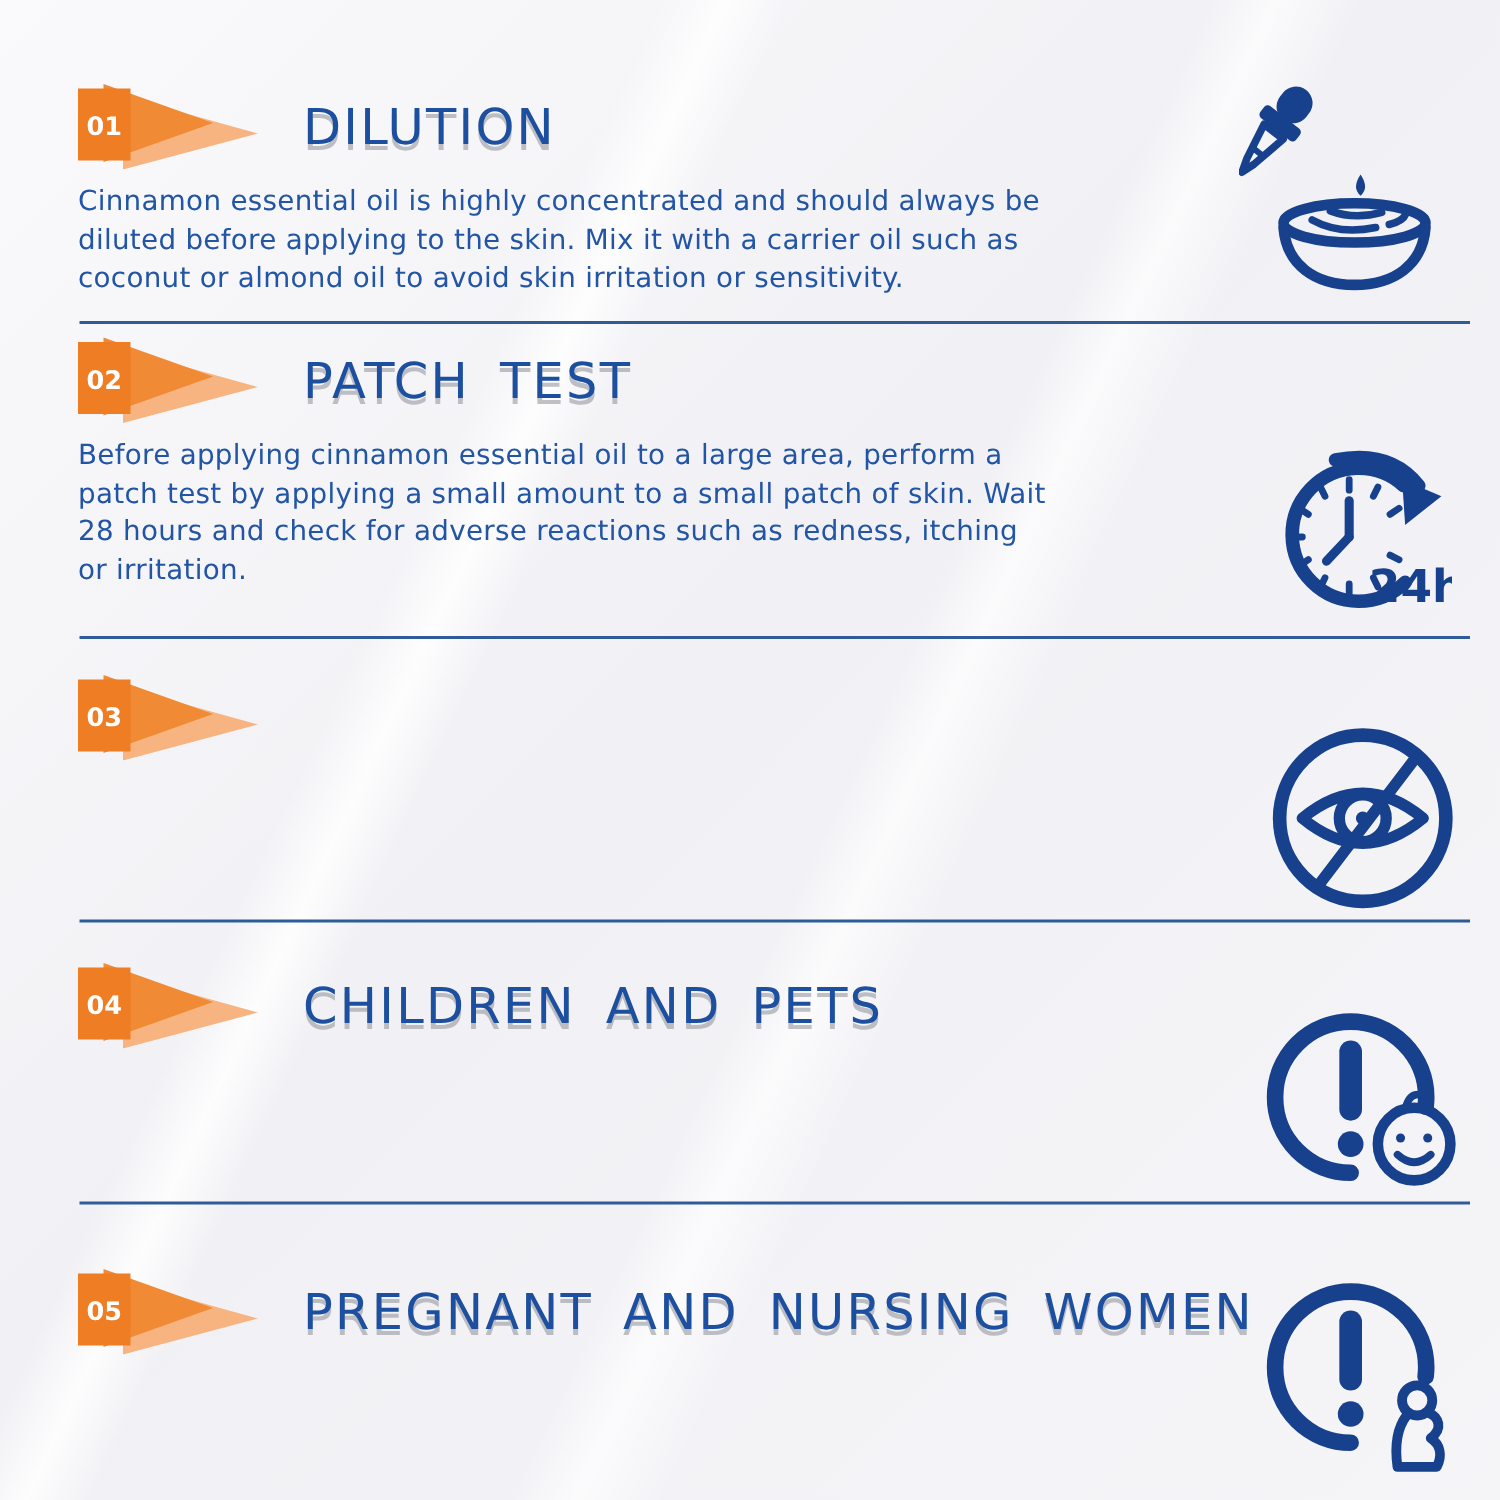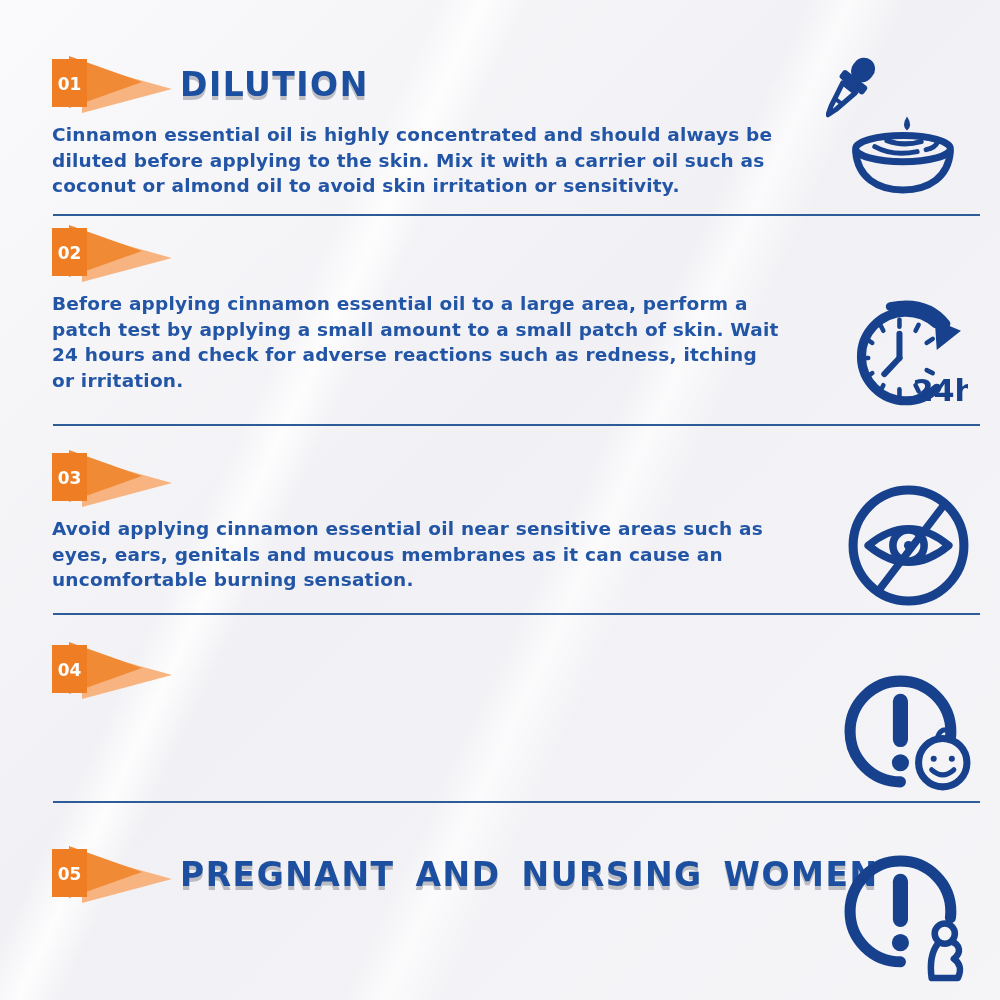--- a/index.html
+++ b/index.html
@@ -16,30 +16,30 @@
   html,body{background:#e8e8ec;}
   .stage{
     position:relative;width:1000px;height:1000px;overflow:hidden;
     font-family:"DejaVu Sans","Liberation Sans",sans-serif;
     background:
       linear-gradient(115deg, rgba(255,255,255,0) 30%, rgba(255,255,255,.85) 33%, rgba(255,255,255,0) 36%),
       linear-gradient(115deg, rgba(255,255,255,0) 55%, rgba(255,255,255,.7) 58%, rgba(255,255,255,0) 62%),
       linear-gradient(135deg,#fafafc 0%,#f1f1f5 45%,#f5f5f8 100%);
   }
   .section{position:absolute;left:52px;width:800px;}
-  .head-row{display:flex;align-items:center;}
+  .head-row{display:flex;align-items:center;gap:22px;}
   .badge{flex:0 0 auto;}
   h2{
-    font-size:33px;font-weight:bold;color:var(--blue-head);
+    font-size:33px;font-weight:normal;color:var(--blue-head);
     letter-spacing:1.5px;word-spacing:8px;white-space:nowrap;
     text-shadow:0 4px 0 var(--head-shadow);
   }
   .body{
     margin-top:9px;
-    font-size:18.5px;line-height:25.5px;font-weight:bold;
+    font-size:18.5px;line-height:25.5px;font-weight:normal;
     color:var(--blue-body);white-space:pre-line;letter-spacing:.2px;
   }
   .divider{position:absolute;left:53px;width:927px;height:2px;background:var(--divider);}
   .icon-box{position:absolute;}
   .icon-box svg{display:block;width:100%;height:100%;}
   .ic{stroke:var(--blue-icon);fill:none;stroke-linecap:round;stroke-linejoin:round;}
   .icf{fill:var(--blue-icon);stroke:none;}
   .ictext{fill:var(--blue-icon);font-family:"DejaVu Sans","Liberation Sans",sans-serif;font-weight:bold;}
 </style>
 </head>
@@ -80,24 +80,25 @@
   <div class="divider" style="top:214px"></div>
 
   <div class="section" style="top:224px">
     <div class="head-row">
       <svg class="badge" width="128" height="58" viewBox="0 0 128 58">
         <polygon points="30,9 120,34 30,58" fill="var(--orange-light)"></polygon>
         <polygon points="17,1 90,27 17,53" fill="var(--orange-tri)"></polygon>
         <rect x="0" y="4" width="35" height="48" fill="var(--orange)"></rect>
         <text x="17.5" y="35" text-anchor="middle" font-size="17" font-weight="bold" fill="#ffffff">02</text>
       </svg>
+      <h2>PATCH TEST</h2>
     </div>
     <div class="body">Before applying cinnamon essential oil to a large area, perform a
 patch test by applying a small amount to a small patch of skin. Wait
-24 hours and check for adverse reactions such as redness, itching
+28 hours and check for adverse reactions such as redness, itching
 or irritation.</div>
   </div>
   <div class="icon-box" style="left:842px;top:297px;width:126px;height:120px">
     <svg viewBox="0 0 125 118">
       <path class="ic" stroke-width="9" d="M93,26 A 44,44 0 1 0 94,90"></path>
       <path class="ic" stroke-width="9" d="M48,9 Q84,2 103,26"></path>
       <polygon class="icf" points="92,22 118,33 94,52"></polygon>
       <g class="ic" stroke-width="4.5">
         <line x1="57" y1="22" x2="57" y2="29"></line>
         <line x1="76" y1="27" x2="73" y2="33"></line>
@@ -120,43 +121,41 @@
 
   <div class="section" style="top:449px">
     <div class="head-row">
       <svg class="badge" width="128" height="58" viewBox="0 0 128 58">
         <polygon points="30,9 120,34 30,58" fill="var(--orange-light)"></polygon>
         <polygon points="17,1 90,27 17,53" fill="var(--orange-tri)"></polygon>
         <rect x="0" y="4" width="35" height="48" fill="var(--orange)"></rect>
         <text x="17.5" y="35" text-anchor="middle" font-size="17" font-weight="bold" fill="#ffffff">03</text>
       </svg>
     </div>
-    <div class="body">Avoid applying cinnamon essential oil near sensitive areas such as
-eyes, ears, genitals and mucous membranes as it can cause an
-uncomfortable burning sensation.</div>
   </div>
   <div class="icon-box" style="left:842px;top:479px;width:133px;height:133px">
     <svg viewBox="0 0 132 132">
       <circle class="ic" stroke-width="9" cx="66" cy="66" r="55"></circle>
       <path class="ic" stroke-width="7.5" d="M26,66 Q66,33 106,66 Q66,99 26,66 Z"></path>
       <circle class="ic" stroke-width="7.5" cx="66" cy="66" r="15.5"></circle>
       <circle class="icf" cx="66" cy="66" r="4.5"></circle>
       <line class="ic" stroke-width="7.5" x1="101" y1="26" x2="37" y2="110"></line>
     </svg>
   </div>
   <div class="divider" style="top:613px"></div>
 
   <div class="section" style="top:641px">
     <div class="head-row">
       <svg class="badge" width="128" height="58" viewBox="0 0 128 58">
         <polygon points="30,9 120,34 30,58" fill="var(--orange-light)"></polygon>
         <polygon points="17,1 90,27 17,53" fill="var(--orange-tri)"></polygon>
         <rect x="0" y="4" width="35" height="48" fill="var(--orange)"></rect>
         <text x="17.5" y="35" text-anchor="middle" font-size="17" font-weight="bold" fill="#ffffff">04</text>
       </svg>
+      <h2>CHILDREN AND PETS</h2>
     </div>
   </div>
   <div class="icon-box" style="left:842px;top:673px;width:133px;height:123px">
     <svg viewBox="0 0 132 122">
       <circle class="ic" stroke-width="11" cx="58" cy="58" r="50" pathLength="100" stroke-dasharray="2 23 75"></circle>
       <line class="ic" stroke-width="15" x1="58" y1="28" x2="58" y2="66"></line>
       <circle class="icf" cx="58" cy="89" r="8.5"></circle>
       <circle class="ic" stroke-width="7" cx="100" cy="89" r="24"></circle>
       <path class="ic" stroke-width="5" d="M95,63 q3,-9 12,-6"></path>
       <circle class="icf" cx="91" cy="85" r="3"></circle>

